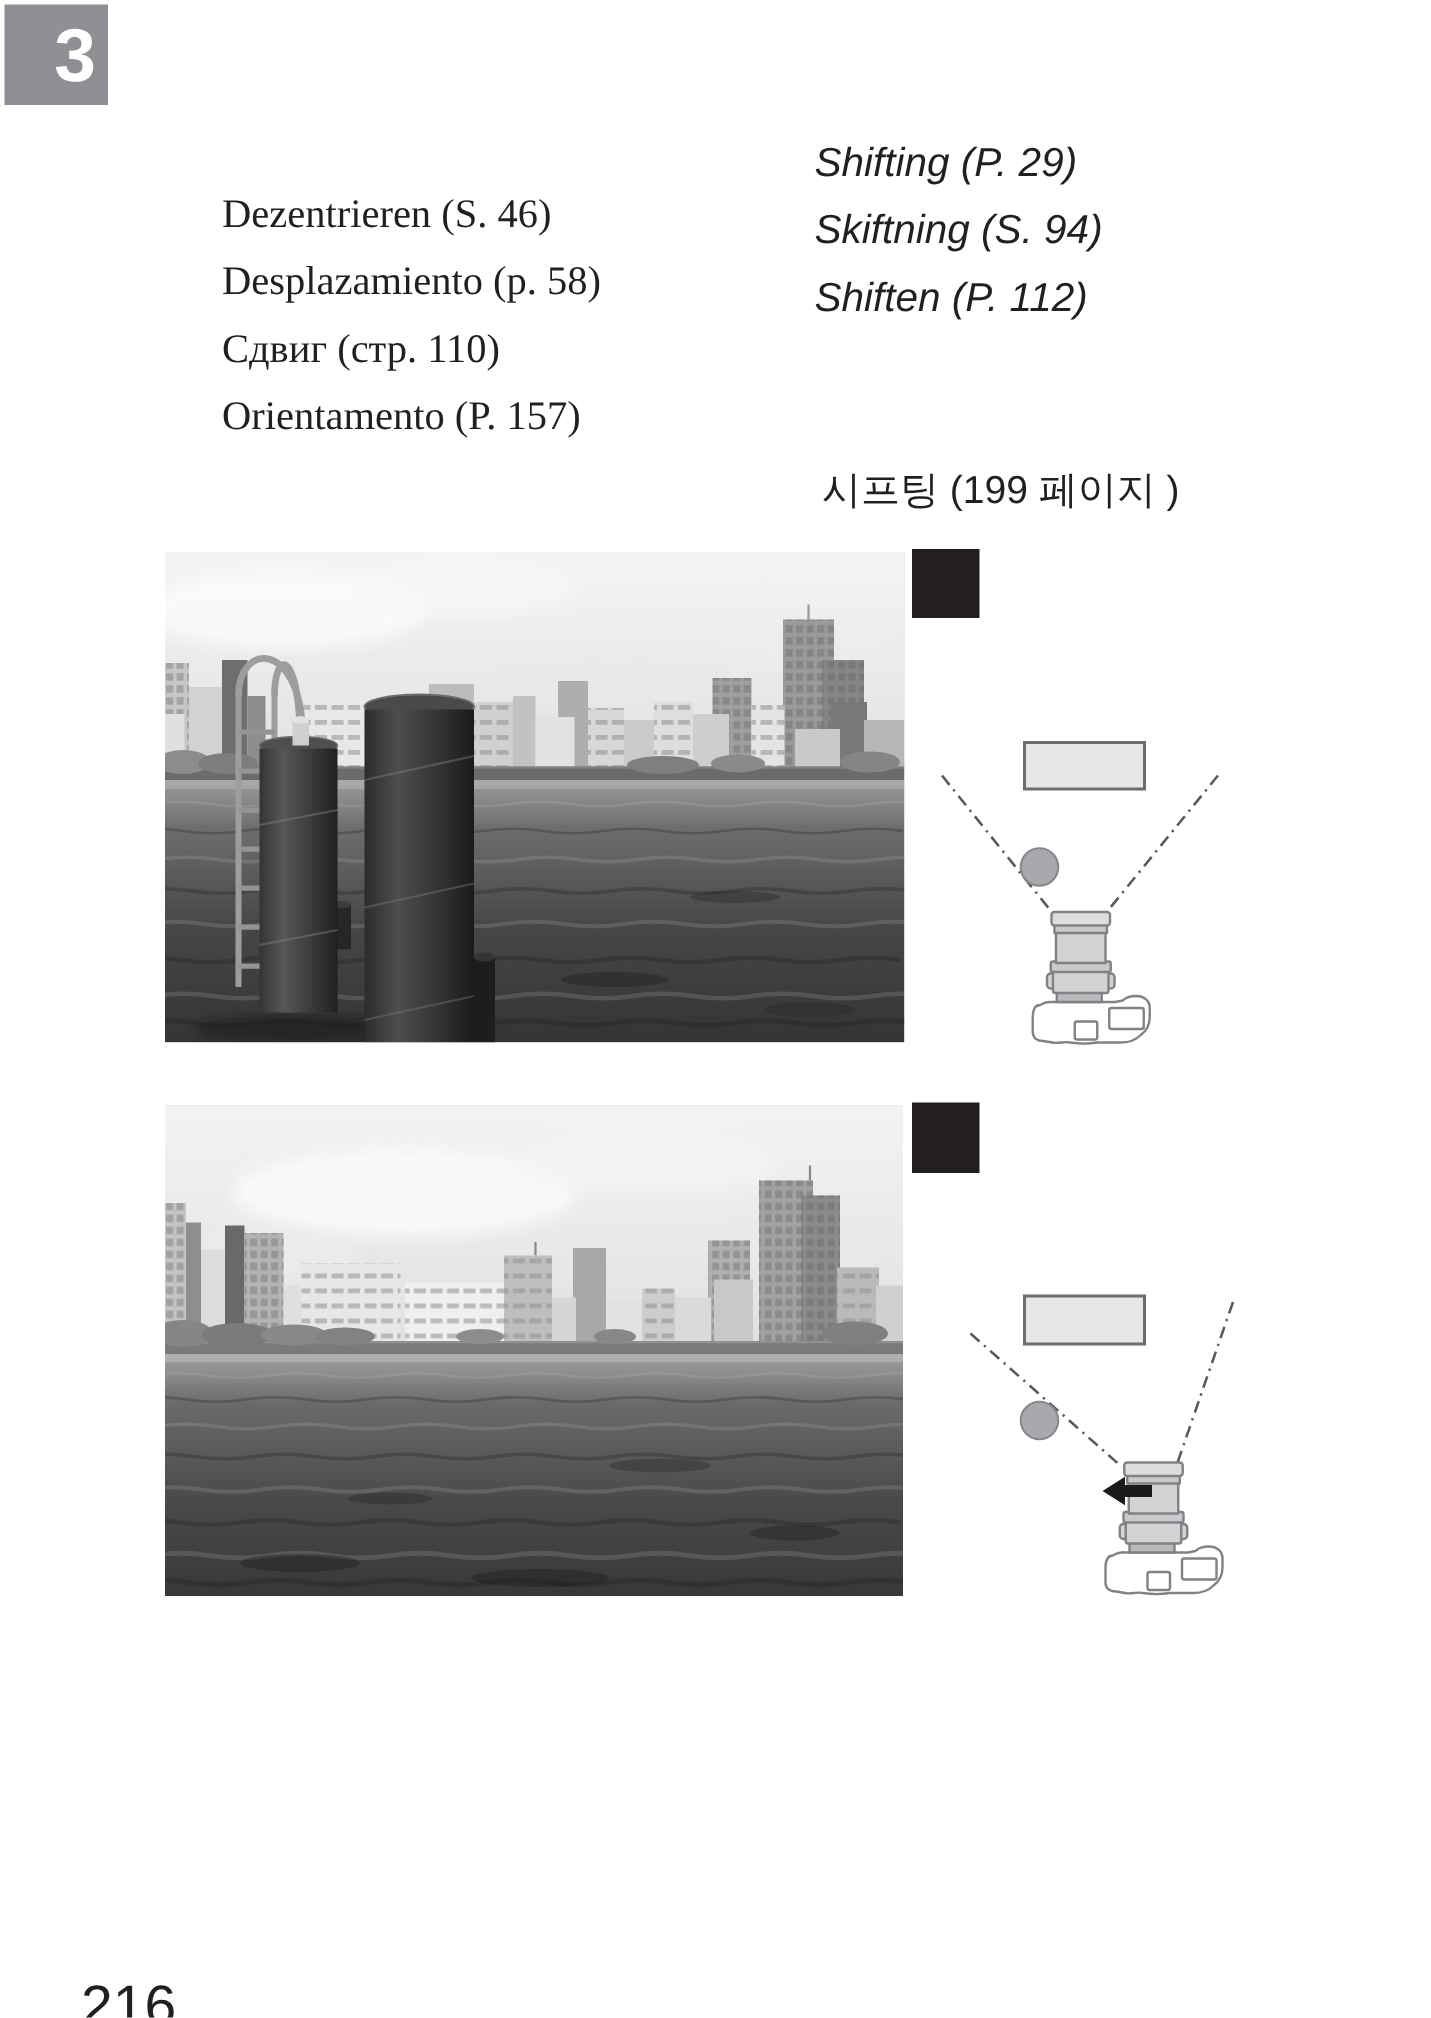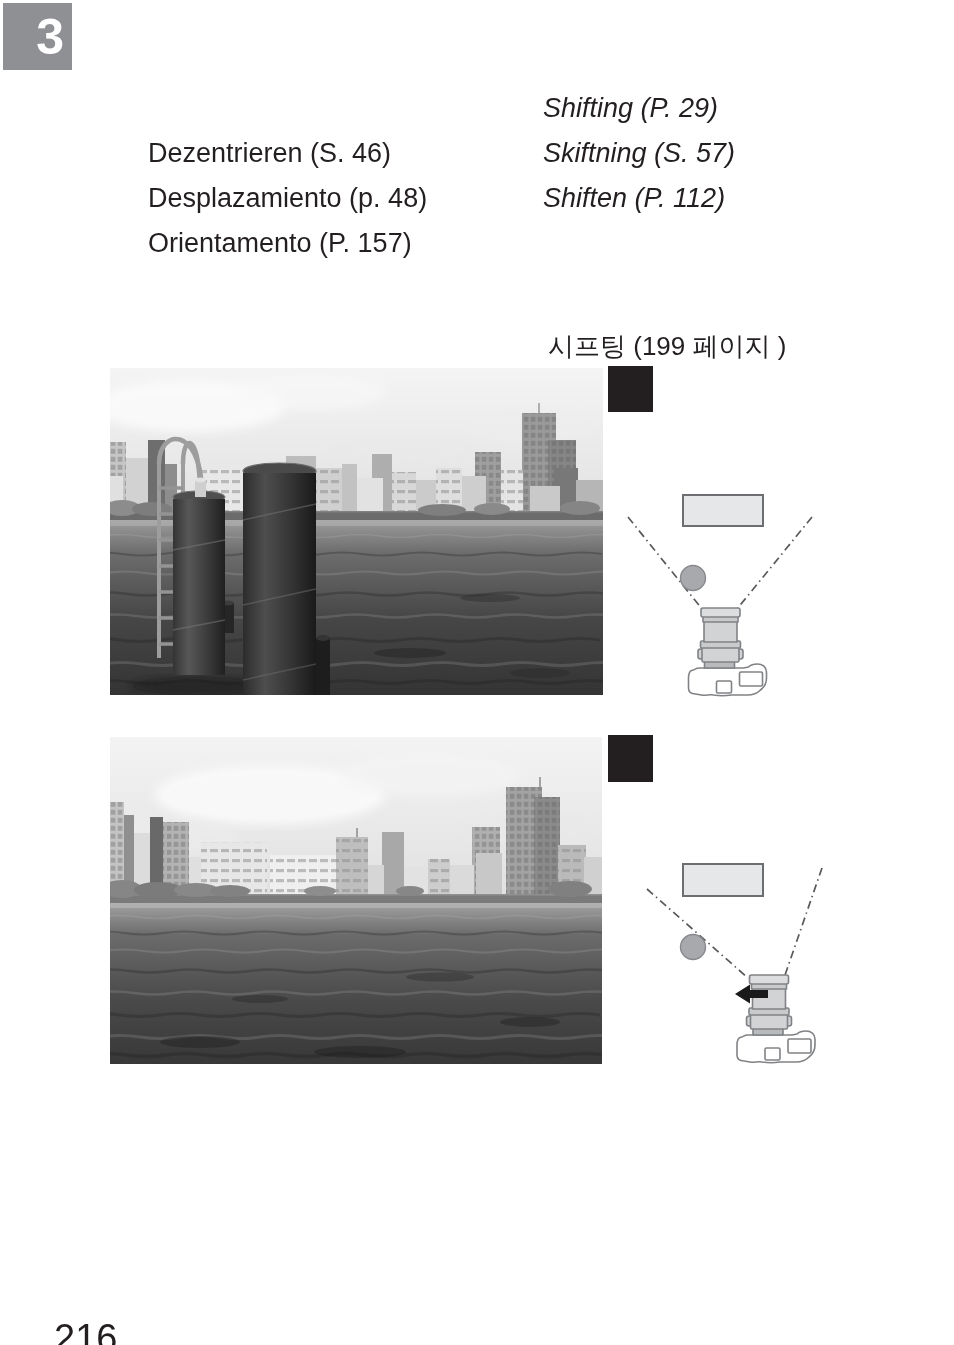--- a/index.html
+++ b/index.html
@@ -19,23 +19,23 @@
     width:954px;height:1345px;position:relative;overflow:hidden;
     font-family:"Liberation Sans",sans-serif;color:var(--text);
   }
   .chapter-box{
     position:absolute;left:3px;top:3px;width:69px;height:67px;
     background:var(--chapter-box-bg);color:#fff;
     display:flex;align-items:center;justify-content:flex-end;
     padding-right:8px;font-size:50px;font-weight:bold;line-height:1;
   }
   .toc-line{height:45px;line-height:45px;font-size:27px;white-space:nowrap;}
-  .toc-left{position:absolute;left:148px;top:131px;}
+  .toc-left{position:absolute;left:148px;top:120px;font-family:Liberation Serif, serif;}
   .toc-right{position:absolute;left:543px;top:86px;font-style:italic;}
-  .toc-korean{position:absolute;left:548px;top:324px;height:45px;line-height:45px;font-size:26px;white-space:nowrap;}
+  .toc-korean{position:absolute;left:548px;top:304px;height:45px;line-height:45px;font-size:26px;white-space:nowrap;}
   .photo{position:absolute;overflow:hidden;background:#ddd;}
   #photo-top{left:110px;top:368px;width:493px;height:327px;}
   #photo-bottom{left:110px;top:737px;width:492px;height:327px;}
   .marker{position:absolute;background:var(--marker);}
   #marker-top{left:608px;top:366px;width:45px;height:46px;}
   #marker-bottom{left:608px;top:735px;width:45px;height:47px;}
   .diagram{position:absolute;}
   #diagram-top{left:615px;top:488px;width:210px;height:212px;}
   #diagram-bottom{left:615px;top:855px;width:220px;height:220px;}
   .page-number{position:absolute;left:54px;top:1281px;font-size:38px;line-height:42px;color:var(--text);margin-top:36px;}
@@ -114,27 +114,28 @@
     </symbol>
   </defs>
 </svg>
 
 <div class="chapter-box">
   <span>3</span>
 </div>
 
 <div class="toc-right">
   <div class="toc-line">Shifting (P. 29)</div>
-  <div class="toc-line">Skiftning (S. 57)</div>
+  <div class="toc-line">Skiftning (S. 94)</div>
   <div class="toc-line">Shiften (P. 112)</div>
 </div>
 
 <div class="toc-left">
   <div class="toc-line">Dezentrieren (S. 46)</div>
-  <div class="toc-line">Desplazamiento (p. 48)</div>
+  <div class="toc-line">Desplazamiento (p. 58)</div>
+  <div class="toc-line">Сдвиг (стр. 110)</div>
   <div class="toc-line">Orientamento (P. 157)</div>
 </div>
 
 <div class="toc-korean">시프팅 (199 페이지 )</div>
 
 <figure class="photo" id="photo-top" aria-label="City skyline across river with two dark mooring pillars and ladder in foreground">
   <svg width="493" height="327" viewBox="0 0 493 327">
     <rect x="0" y="0" width="493" height="152" fill="url(#sky1)"></rect>
     <g>
       <ellipse cx="80" cy="38" rx="95" ry="26" fill="#fbfbfb" opacity="0.9" filter="url(#b5)"></ellipse>

